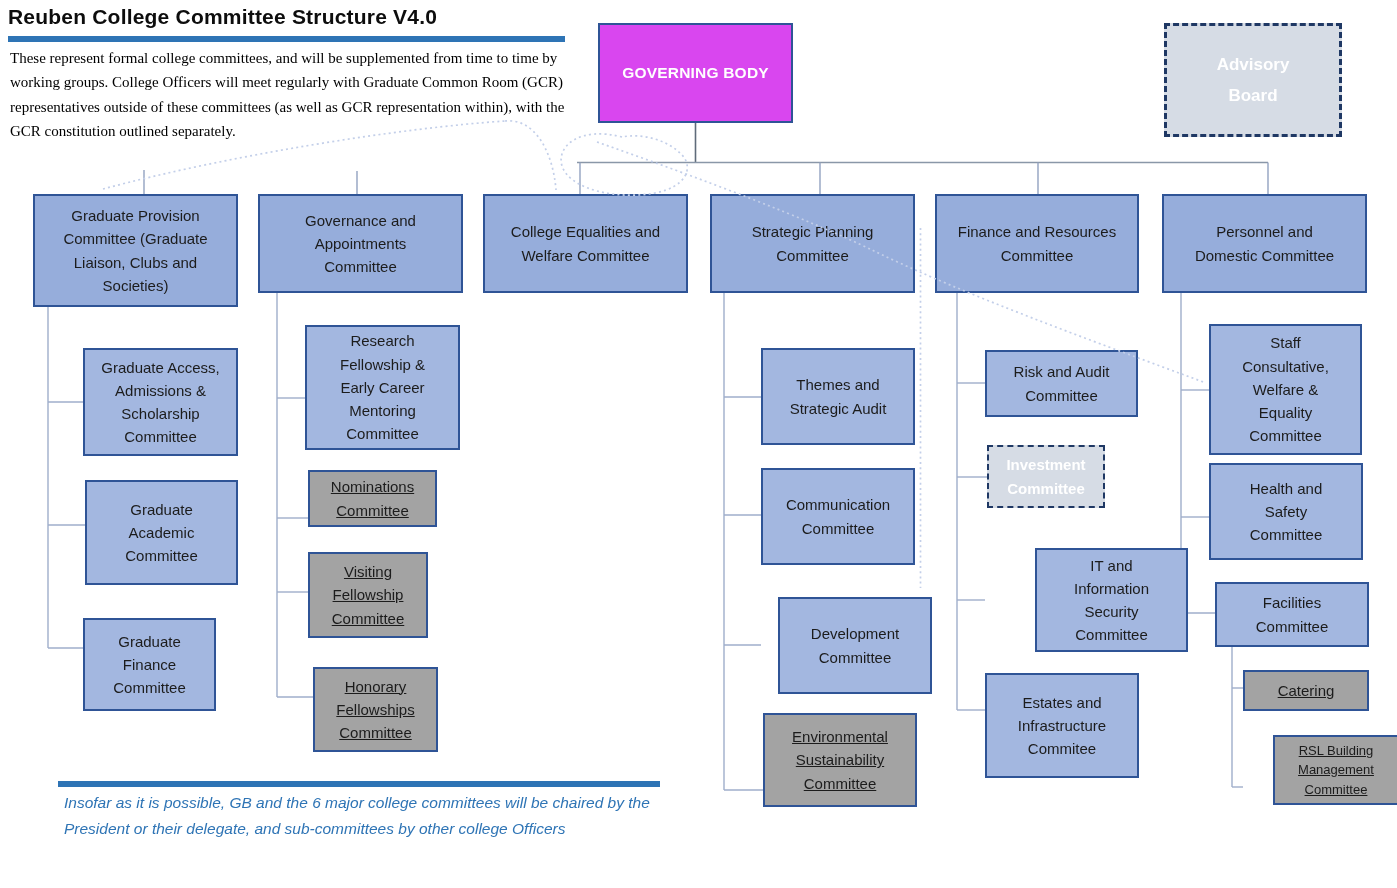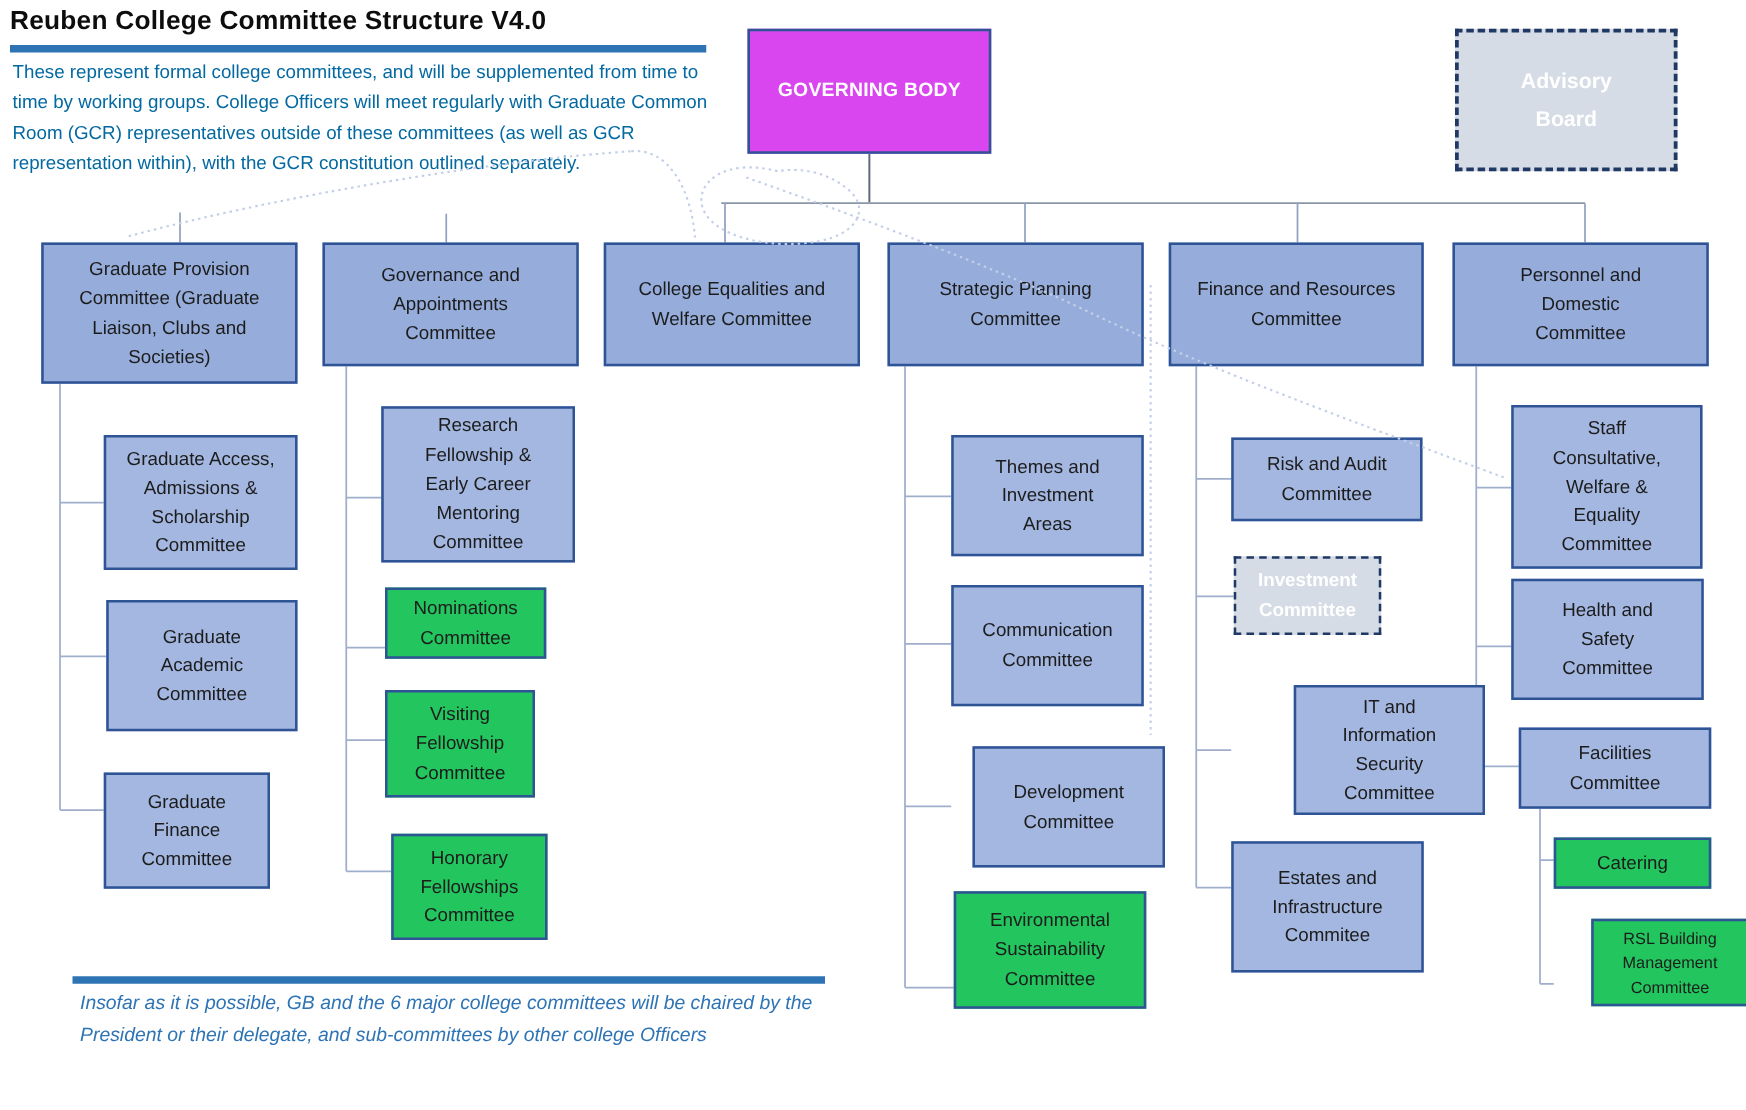--- a/index.html
+++ b/index.html
@@ -1,27 +1,27 @@
 <!DOCTYPE html>
 <html><head>
 <meta charset="utf-8">
 <style>
   html,body{margin:0;padding:0;background:#ffffff;}
   body{font-family:"Liberation Sans",sans-serif;}
   .canvas{position:relative;width:1397px;height:888px;background:#fff;overflow:hidden;border-radius:31px;}
   svg.layer{position:absolute;left:0;top:0;pointer-events:none;}
   .title{position:absolute;left:8px;top:5px;font-size:21px;font-weight:600;color:#0d0d0d;letter-spacing:.2px;}
   .title-bar{position:absolute;left:8px;top:36px;width:557px;height:6px;background:#2E74B5;}
-  .desc{position:absolute;left:10px;top:46px;width:560px;font-size:15px;line-height:1.62;color:#0369a1;}
+  .desc{position:absolute;left:10px;top:46px;width:560px;font-size:15px;line-height:1.62;color:#000000;font-family:Liberation Serif, serif;}
   .footer-bar{position:absolute;left:58px;top:781px;width:602px;height:6px;background:#2E74B5;}
   .footer-note{position:absolute;left:64px;top:790px;width:610px;font-size:15.5px;line-height:1.65;font-style:italic;color:#2E74B5;}
   .node{position:absolute;box-sizing:border-box;border:2px solid #2F5496;display:flex;align-items:center;justify-content:center;text-align:center;color:#1c1c1c;font-size:15px;line-height:1.55;padding:4px 12px;}
   .fill-main{background:#96ADDB;}
   .fill-med{background:#A3B7E0;}
-  .fill-light{background:#22c55e;}
+  .fill-light{background:#a3a3a3;text-decoration:underline;}
   .gb{background:#d946ef;color:#ffffff;font-weight:bold;font-size:15.5px;letter-spacing:.2px;}
   .ghost{background:#D6DCE5;border:3px dashed #1F3864;color:#ffffff;font-weight:bold;}
 </style>
 </head>
 <body>
 
 <div class="canvas">
 
   <svg class="layer" width="1397" height="888">
     <g stroke="#5f6b7a" stroke-width="1.6" fill="none">
@@ -73,32 +73,32 @@
   <div class="desc">These represent formal college committees, and will be supplemented from time to time by working groups. College Officers will meet regularly with Graduate Common Room (GCR) representatives outside of these committees (as well as GCR representation within), with the GCR constitution outlined separately.</div>
 
   <div class="node gb" style="left:598px;top:23px;width:195px;height:100px;">GOVERNING BODY</div>
   <div class="node ghost" style="left:1164px;top:23px;width:178px;height:114px;font-size:17px;line-height:1.85;padding:4px 44px;">Advisory Board</div>
 
   <div class="node fill-main" style="left:33px;top:194px;width:205px;height:113px;padding:4px 14px;">Graduate Provision Committee (Graduate Liaison, Clubs and Societies)</div>
   <div class="node fill-main" style="left:258px;top:194px;width:205px;height:99px;padding:4px 40px;">Governance and Appointments Committee</div>
   <div class="node fill-main" style="left:483px;top:194px;width:205px;height:99px;padding:4px 14px;">College Equalities and Welfare Committee</div>
   <div class="node fill-main" style="left:710px;top:194px;width:205px;height:99px;padding:4px 30px;">Strategic Planning Committee</div>
   <div class="node fill-main" style="left:935px;top:194px;width:204px;height:99px;padding:4px 16px;">Finance and Resources Committee</div>
-  <div class="node fill-main" style="left:1162px;top:194px;width:205px;height:99px;padding:4px 40px;">Personnel and Domestic Committee</div>
+  <div class="node fill-main" style="left:1162px;top:194px;width:205px;height:99px;padding:4px 28px;">Personnel and Domestic Committee</div>
 
   <div class="node fill-med" style="left:83px;top:348px;width:155px;height:108px;padding:4px 10px;">Graduate Access, Admissions &amp; Scholarship Committee</div>
   <div class="node fill-med" style="left:85px;top:480px;width:153px;height:105px;padding:4px 30px;">Graduate Academic Committee</div>
   <div class="node fill-med" style="left:83px;top:618px;width:133px;height:93px;padding:4px 22px;">Graduate Finance Committee</div>
 
   <div class="node fill-med" style="left:305px;top:325px;width:155px;height:125px;padding:4px 26px;">Research Fellowship &amp; Early Career Mentoring Committee</div>
   <div class="node fill-light" style="left:308px;top:470px;width:129px;height:57px;padding:4px 14px;">Nominations Committee</div>
   <div class="node fill-light" style="left:308px;top:552px;width:120px;height:86px;padding:4px 14px;">Visiting Fellowship Committee</div>
   <div class="node fill-light" style="left:313px;top:667px;width:125px;height:85px;padding:4px 14px;">Honorary Fellowships Committee</div>
 
-  <div class="node fill-med" style="left:761px;top:348px;width:154px;height:97px;padding:4px 20px;">Themes and Investment Areas</div>
+  <div class="node fill-med" style="left:761px;top:348px;width:154px;height:97px;padding:4px 20px;">Themes and Strategic Audit</div>
   <div class="node fill-med" style="left:761px;top:468px;width:154px;height:97px;padding:4px 20px;">Communication Committee</div>
   <div class="node fill-med" style="left:778px;top:597px;width:154px;height:97px;padding:4px 20px;">Development Committee</div>
   <div class="node fill-light" style="left:763px;top:713px;width:154px;height:94px;padding:4px 20px;">Environmental Sustainability Committee</div>
 
   <div class="node fill-med" style="left:985px;top:350px;width:153px;height:67px;padding:4px 20px;">Risk and Audit Committee</div>
   <div class="node ghost" style="left:987px;top:445px;width:118px;height:63px;border-width:2.5px;font-size:15px;padding:4px 14px;">Investment Committee</div>
   <div class="node fill-med" style="left:1035px;top:548px;width:153px;height:104px;padding:4px 28px;">IT and Information Security Committee</div>
   <div class="node fill-med" style="left:1209px;top:324px;width:153px;height:131px;padding:4px 26px;">Staff Consultative, Welfare &amp; Equality Committee</div>
 
   <div class="node fill-med" style="left:985px;top:673px;width:154px;height:105px;padding:4px 20px;">Estates and Infrastructure Commitee</div>

